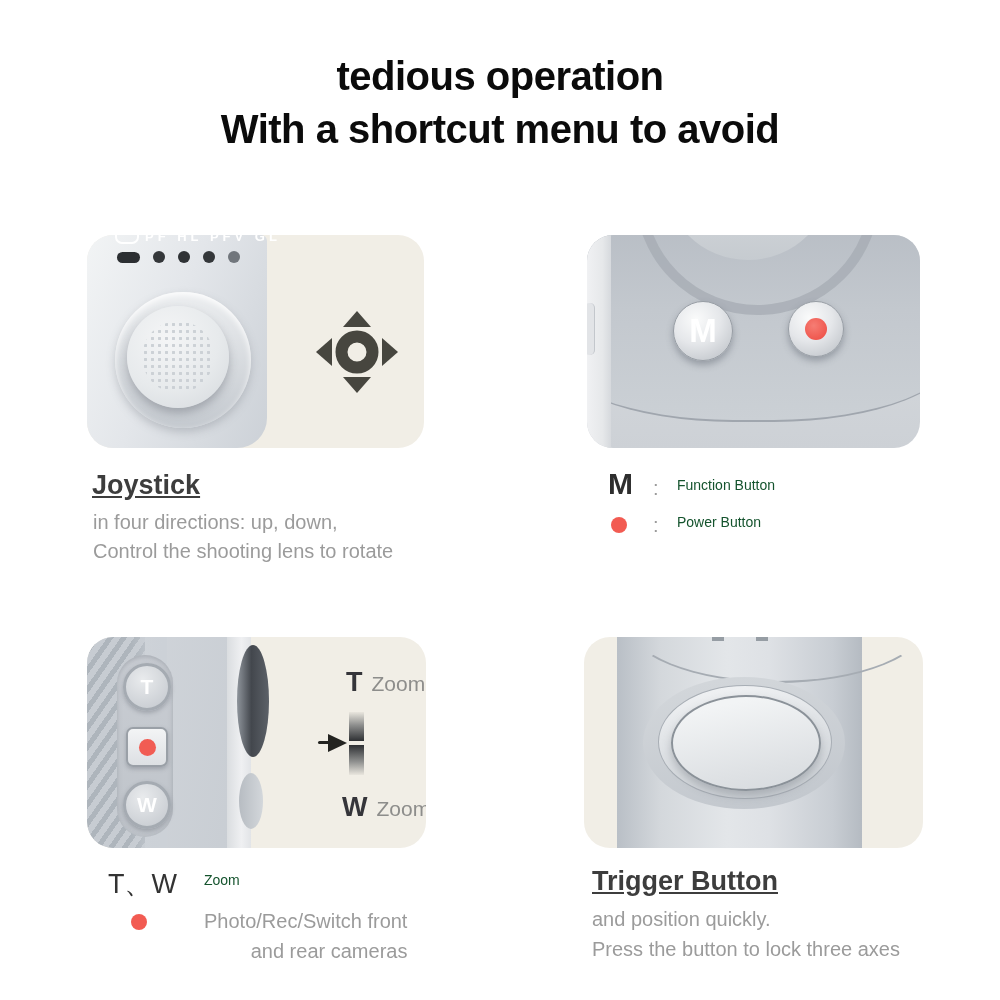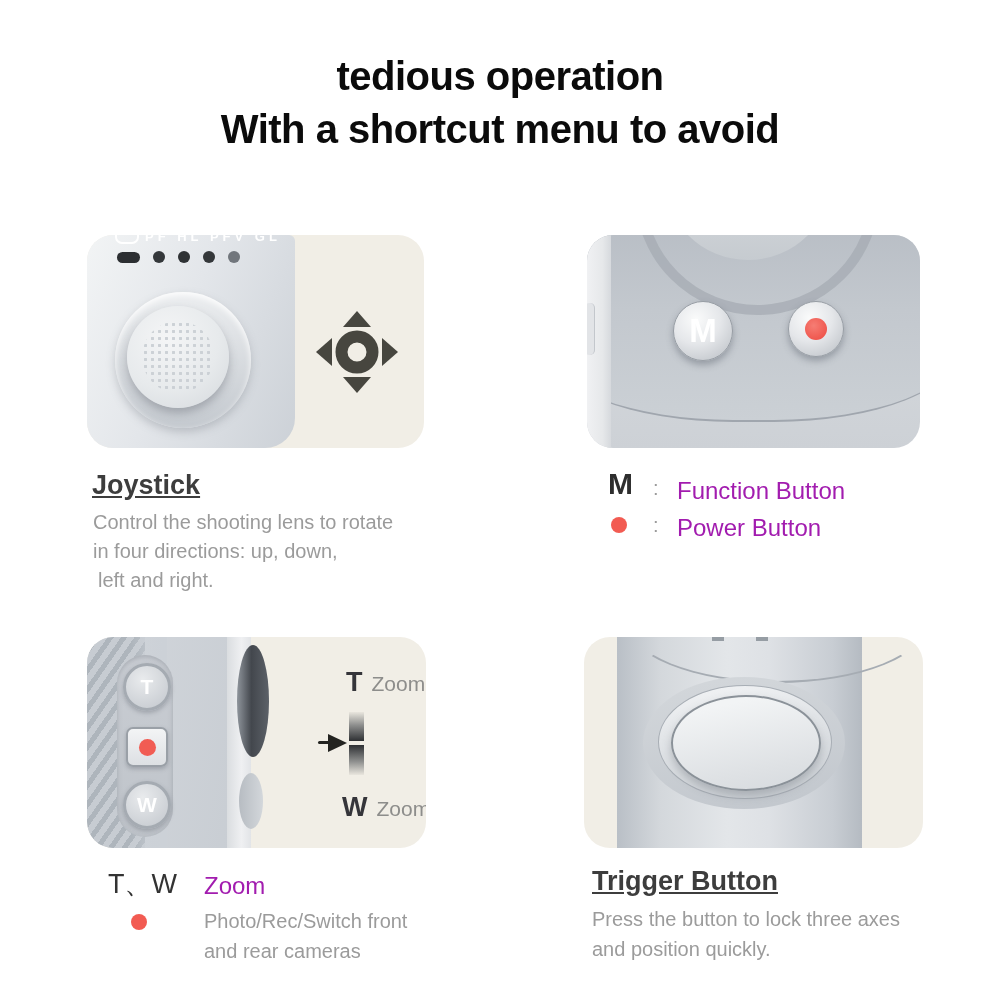--- a/index.html
+++ b/index.html
@@ -18,21 +18,21 @@
 
   
   .card{border-radius:26px;overflow:hidden;background:#f1eee6;}
   .card1{left:87px;top:235px;width:337px;height:213px;}
   .card2{left:587px;top:235px;width:333px;height:213px;background:linear-gradient(180deg,#d6dade 0%,#d2d6da 60%,#cdd1d6 100%);}
   .card3{left:87px;top:637px;width:339px;height:211px;}
   .card4{left:584px;top:637px;width:339px;height:211px;}
 
   
   .c1-device{
-    left:0;top:0;width:208px;height:213px;
+    left:0;top:0;width:180px;height:213px;
     background:linear-gradient(112deg,#f2f4f5 0%,#e3e6ea 45%,#ccd1d7 100%);
     border-radius:0 6px 30px 0;
   }
   .c1-status{
     left:28px;top:-7px;color:#ffffff;font-weight:bold;font-size:13px;
     letter-spacing:4px;white-space:nowrap;display:flex;align-items:center;gap:6px;
   }
   .pwr-icon{width:20px;height:12px;border:2px solid #fff;border-radius:7px;display:inline-block;}
   .led-row{left:30px;top:16px;display:flex;align-items:center;gap:13px;}
   .led-pill{width:23px;height:11px;border-radius:6px;background:#2c2f32;}
@@ -183,31 +183,31 @@
   }
 
   
   .sec-heading{font-size:27px;font-weight:bold;color:#3d3d3d;white-space:nowrap;text-decoration:underline;}
   .sec-body{font-size:20px;color:#9b9b9b;line-height:29px;white-space:nowrap;}
   .h-joystick{left:92px;top:470px;}
   .b-joystick{left:93px;top:508px;}
   .b-joystick .ind{text-indent:5px;}
   .m-key{left:608px;top:467px;font-size:30px;font-weight:bold;color:#2e2e2e;}
   .legend-sep{font-size:20px;color:#9b9b9b;}
-  .legend-label{font-size:24px;color:#a21caf;white-space:nowrap;}
+  .legend-label{font-size:14px;color:#14532d;white-space:nowrap;}
   .m-sep{left:653px;top:477px;}
   .m-label{left:677px;top:477px;}
   .red-bullet{width:16px;height:16px;border-radius:50%;background:#f25b52;}
   .p-dot{left:611px;top:517px;}
   .p-sep{left:653px;top:514px;}
   .p-label{left:677px;top:514px;}
   .tw-key{left:108px;top:866px;font-size:27px;font-weight:normal;color:#333333;white-space:nowrap;}
   .tw-label{left:204px;top:872px;}
   .z-dot{left:131px;top:914px;}
-  .z-desc{left:204px;top:906px;font-size:20px;color:#9b9b9b;line-height:30px;white-space:nowrap;}
+  .z-desc{left:204px;top:906px;font-size:20px;color:#9b9b9b;line-height:30px;white-space:nowrap;text-align:right;}
   .h-trigger{left:592px;top:866px;}
   .b-trigger{left:592px;top:904px;line-height:30px;}
 </style>
 </head>
 <body>
 
 <div class="abs title">
   <div>tedious operation</div>
   <div>With a shortcut menu to avoid</div>
 </div>
@@ -290,37 +290,36 @@
     <div class="abs c4-notch" style="left:95px;"></div>
     <div class="abs c4-notch" style="left:139px;"></div>
   </div>
   <div class="abs c4-recess"></div>
   <div class="abs c4-outer"></div>
   <div class="abs c4-inner"></div>
 </div>
 
 <div class="abs sec-heading h-joystick">Joystick</div>
 <div class="abs sec-body b-joystick">
+  <div>in four directions: up, down,</div>
   <div>Control the shooting lens to rotate</div>
-  <div>in four directions: up, down,</div>
-  <div class="ind">left and right.</div>
 </div>
 
 <div class="abs m-key">M</div>
 <div class="abs legend-sep m-sep">:</div>
 <div class="abs legend-label m-label">Function Button</div>
 <div class="abs red-bullet p-dot"></div>
 <div class="abs legend-sep p-sep">:</div>
 <div class="abs legend-label p-label">Power Button</div>
 
 <div class="abs tw-key">T、W</div>
 <div class="abs legend-label tw-label">Zoom</div>
 <div class="abs red-bullet z-dot"></div>
 <div class="abs z-desc">
   <div>Photo/Rec/Switch front</div>
   <div>and rear cameras</div>
 </div>
 
 <div class="abs sec-heading h-trigger">Trigger Button</div>
 <div class="abs sec-body b-trigger">
+  <div>and position quickly.</div>
   <div>Press the button to lock three axes</div>
-  <div>and position quickly.</div>
 </div>
 
 </body></html>

